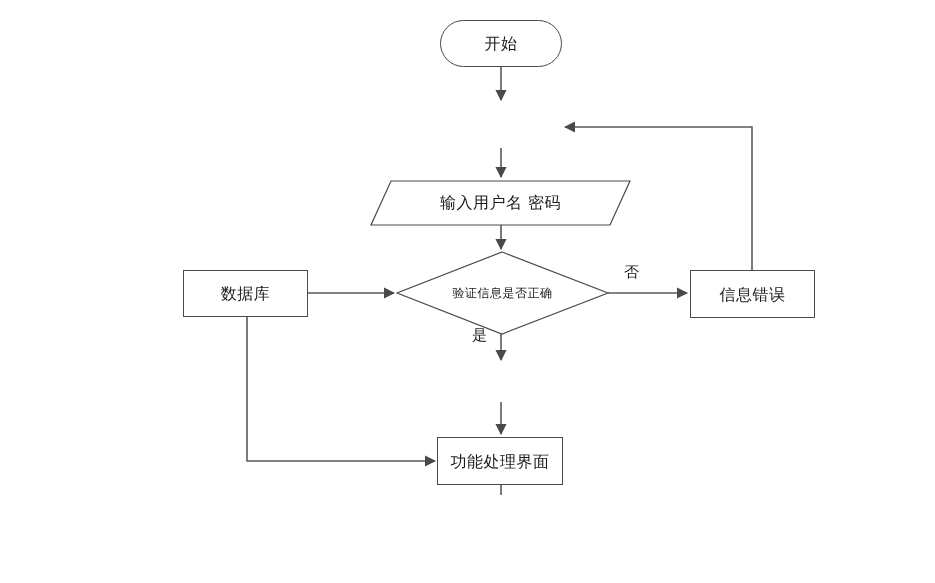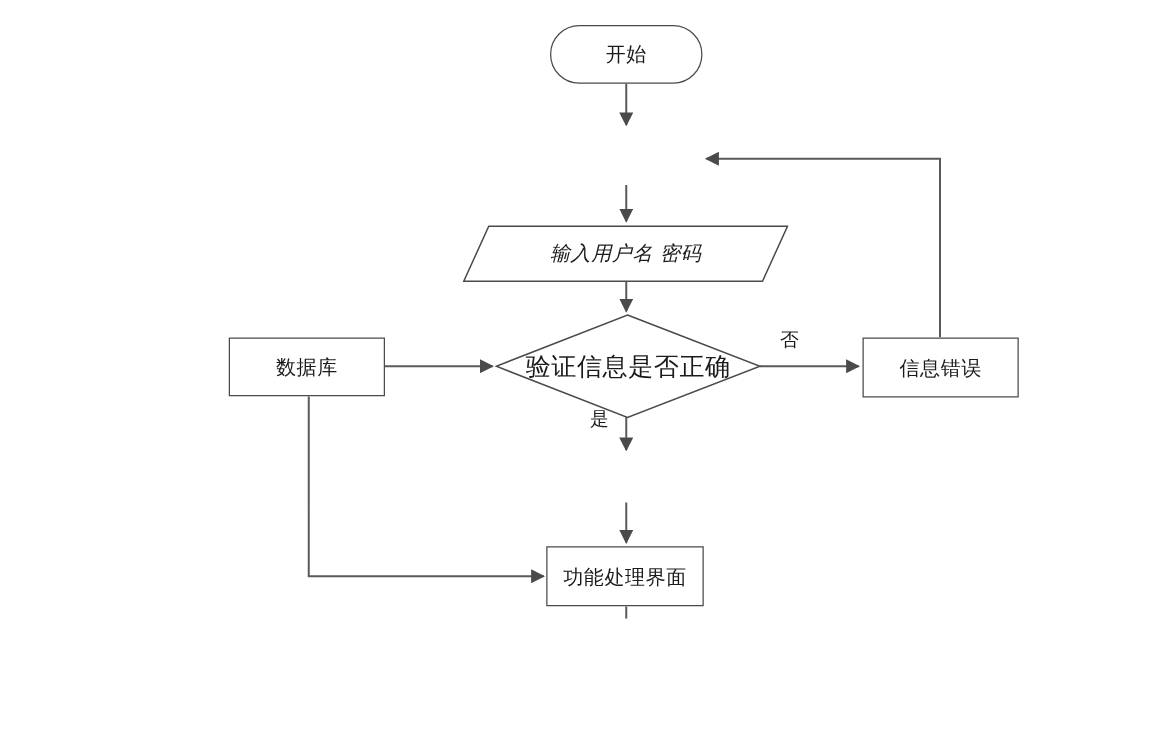--- a/index.html
+++ b/index.html
@@ -84,21 +84,21 @@
   .diamondWrap .dLabel {
     position: absolute;
     left: 0;
     top: 0;
     width: 100%;
     height: 100%;
     display: flex;
     align-items: center;
     justify-content: center;
     color: #1b1b1b;
-    font-size: 20px;
+    font-size: 12px;
     letter-spacing: 0.5px;
   }
   .edgeLabel {
     position: absolute;
     color: #1b1b1b;
     font-size: 15px;
     z-index: 3;
     background: transparent;
   }
 </style>
@@ -125,21 +125,21 @@
       <path d="M 752 270 L 752 127 L 565 127"></path>
       <path d="M 247 317 L 247 461 L 435 461"></path>
     </g>
   </svg>
 
   <div class="node terminator" style="left:440px; top:20px; width:122px; height:47px;">
     <span class="txt">开始</span>
   </div>
 
 
-  <div class="paraWrap" style="left:370px; top:180px; width:261px; height:46px;font-style:italic;">
+  <div class="paraWrap" style="left:370px; top:180px; width:261px; height:46px;">
     <svg width="261" height="46" viewBox="0 0 261 46">
       <polygon points="21,1 260,1 240,45 1,45" fill="#ffffff" stroke="#4a4a4a" stroke-width="1.2"></polygon>
     </svg>
     <div class="paraLabel">输入用户名 密码</div>
   </div>
 
   <div class="node rect" style="left:183px; top:270px; width:125px; height:47px;">
     <span class="txt">数据库</span>
   </div>
 

